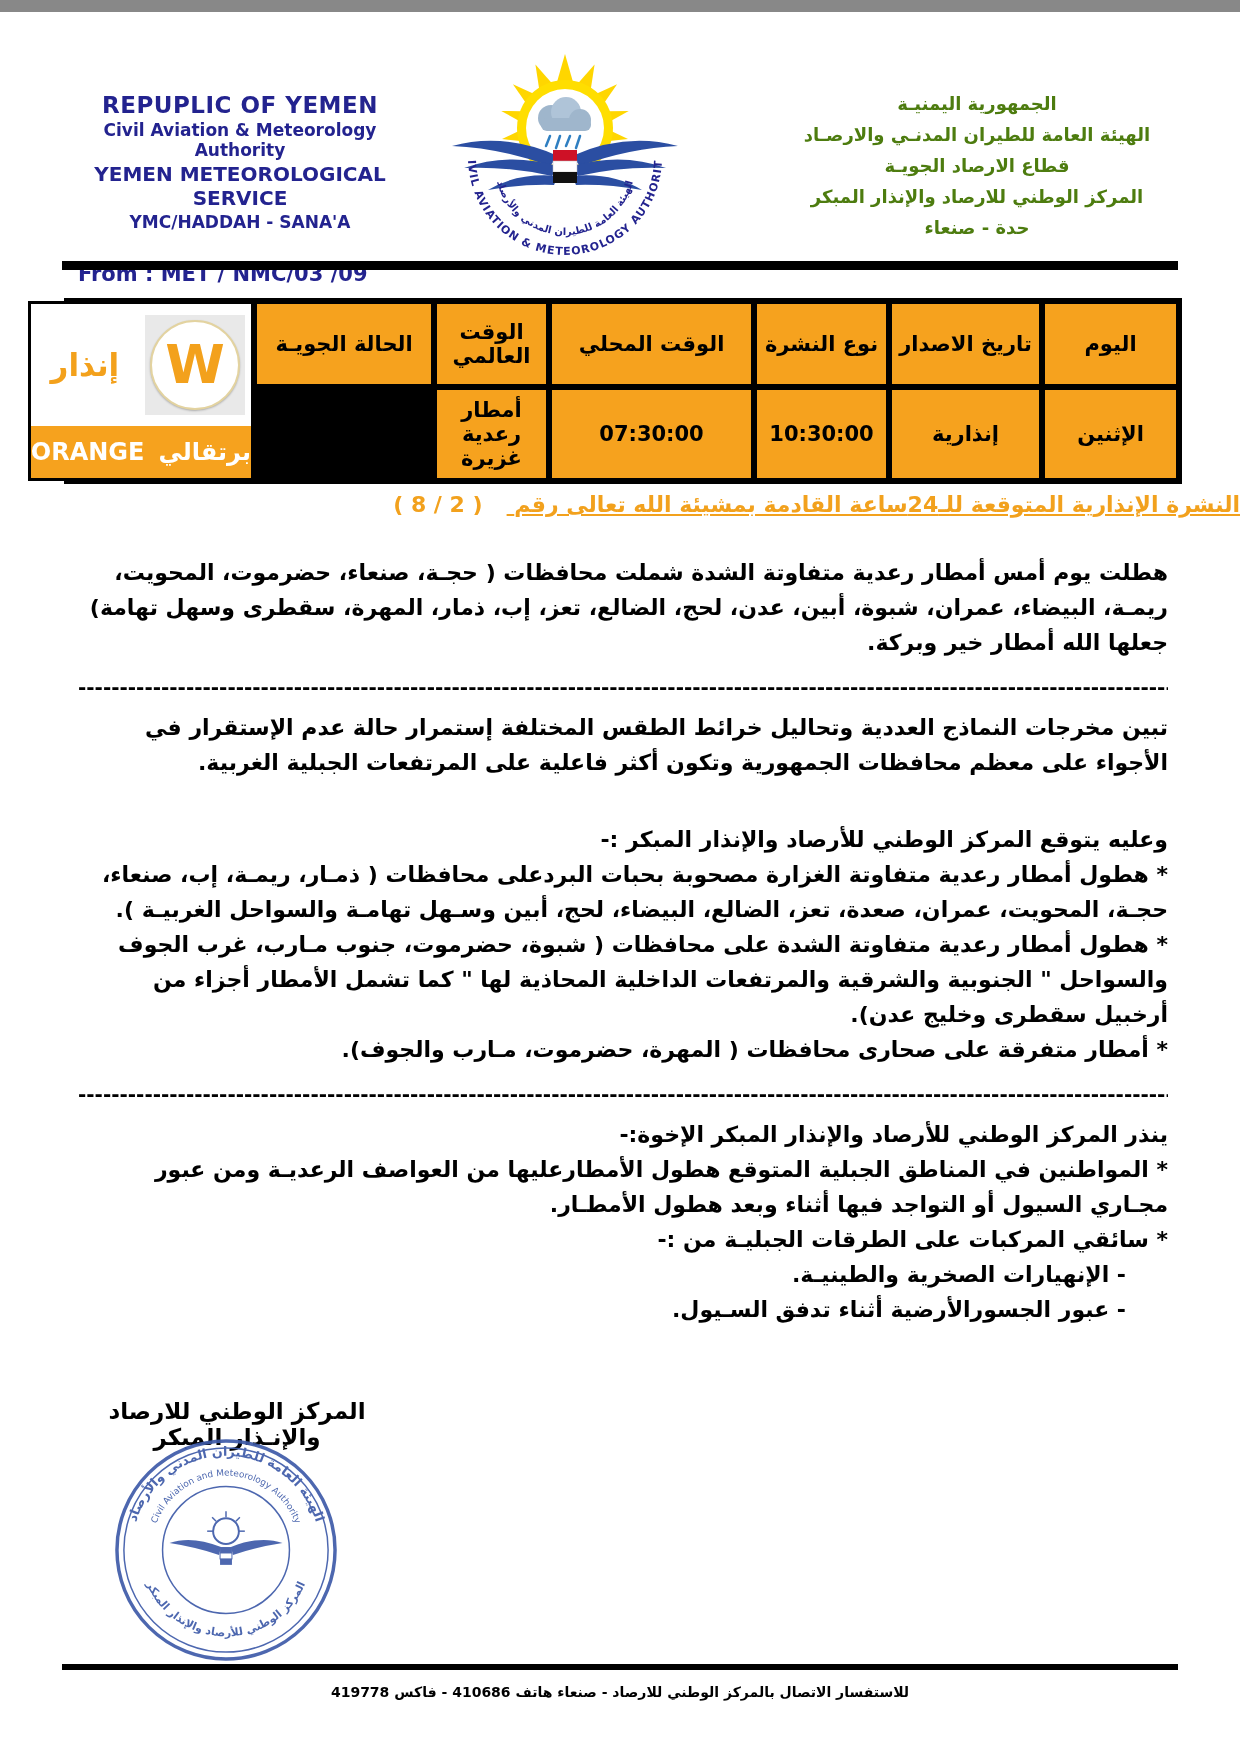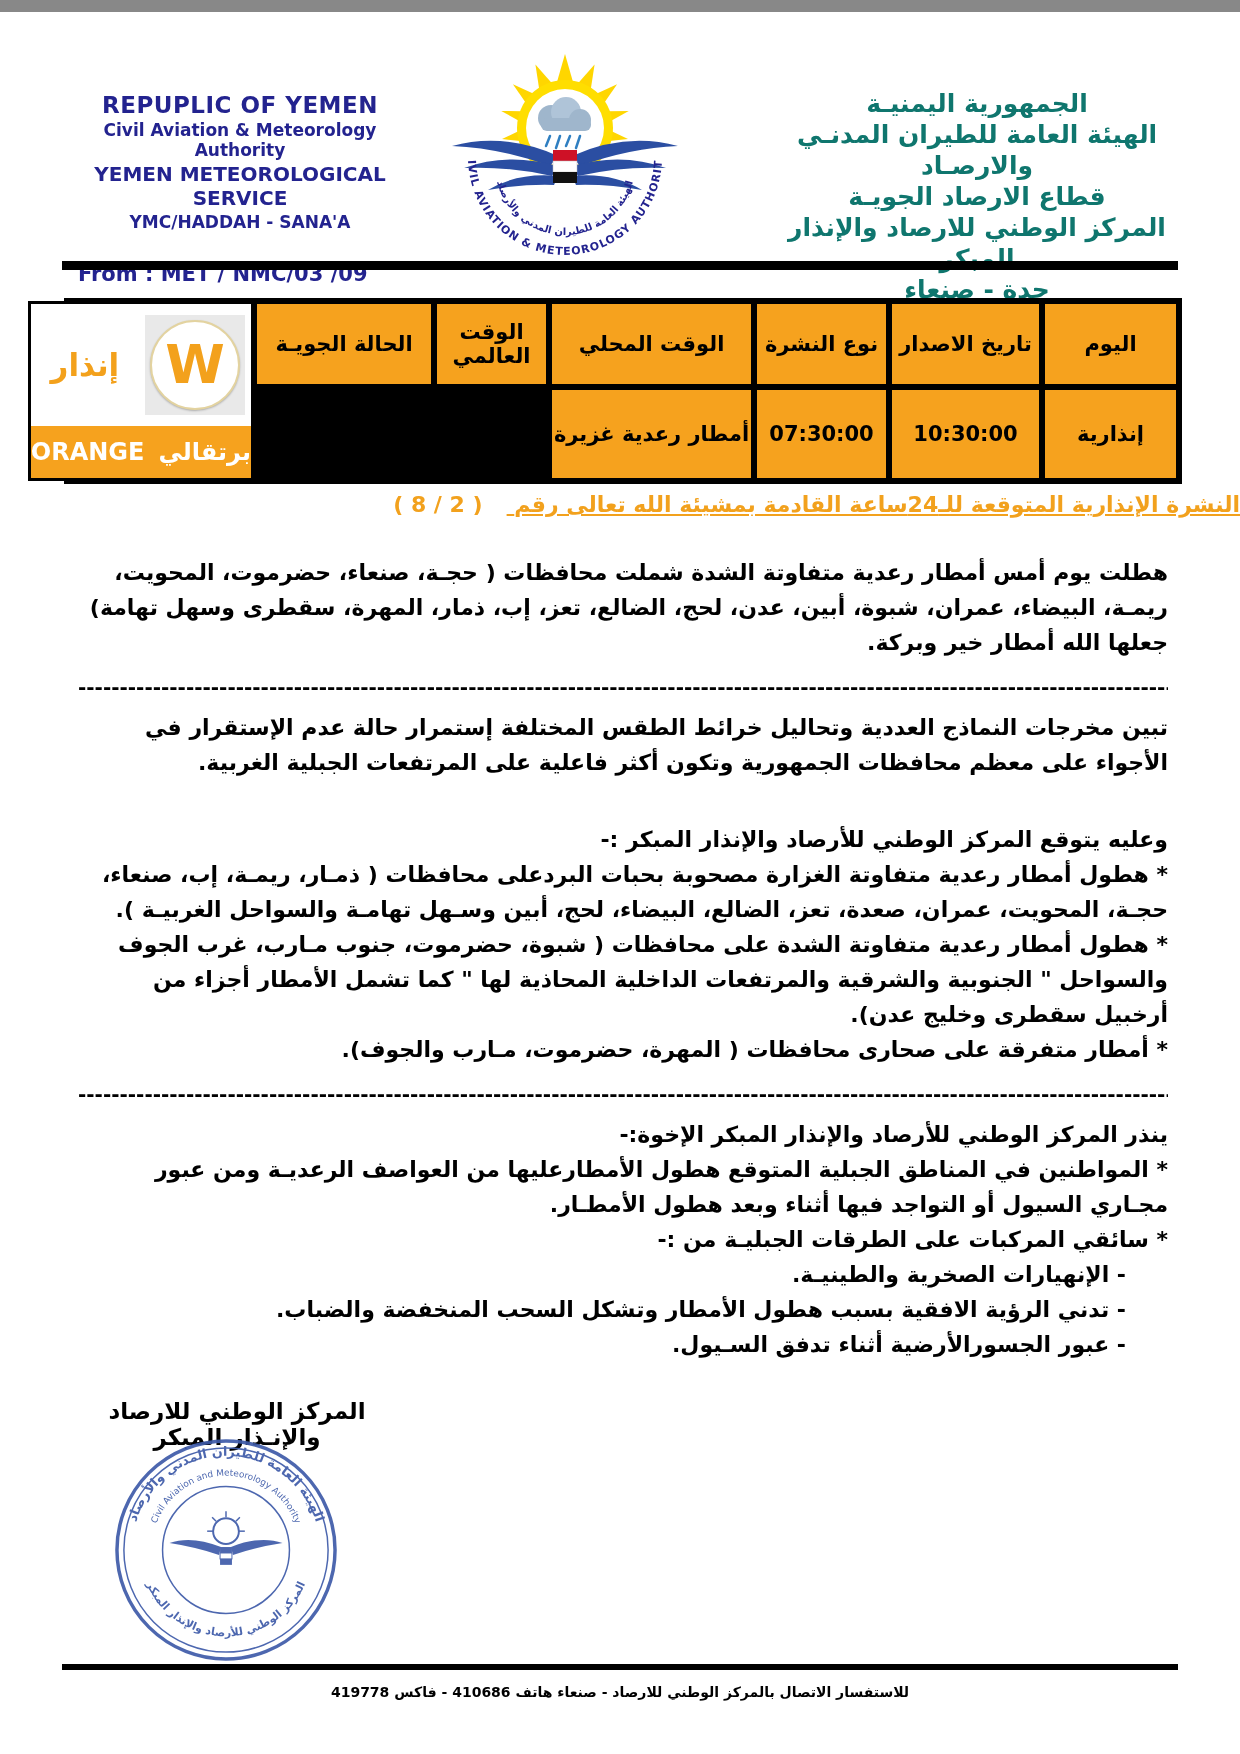--- a/index.html
+++ b/index.html
@@ -11,21 +11,21 @@
           color:#23238F;font-weight:bold;}
   .hdr-en .l1{font-size:23px;letter-spacing:.5px;}
   .hdr-en .l2{font-size:17px;margin-top:2px;}
   .hdr-en .l3{font-size:20px;margin-top:2px;}
   .hdr-en .l4{font-size:17px;margin-top:2px;}
   .hdr-en .from{margin-top:30px;text-align:left;font-size:21px;padding-left:18px;}
 
   .logo-wrap{position:absolute;left:438px;top:28px;width:254px;height:220px;}
 
   .hdr-ar{position:absolute;right:48px;top:76px;width:430px;text-align:center;
-          direction:rtl;color:#0f766e;font-weight:bold;font-size:25px;line-height:31px;}
+          direction:rtl;color:#4d7c0f;font-weight:bold;font-size:18px;line-height:31px;}
 
   .rule{position:absolute;left:62px;right:62px;height:9px;background:#000;}
   .rule.top{top:249px;}
   .rule.bottom{top:1652px;height:6px;}
 
   
   .wtable{position:absolute;left:64px;top:286px;width:1112px;direction:rtl;
           display:grid;grid-template-columns:137px 153px 135px 205px 115px 180px 1fr;
           grid-template-rows:86px 94px;background:#000;border:3px solid #000;}
   .wcell{background:#F6A21E;border:3px solid #000;display:flex;align-items:center;
@@ -183,20 +183,21 @@
       </div>
     </div>
 
     <div class="wcell">اليوم</div>
     <div class="wcell">تاريخ الاصدار</div>
     <div class="wcell">نوع النشرة</div>
     <div class="wcell">الوقت المحلي</div>
     <div class="wcell">الوقت العالمي</div>
     <div class="wcell">الحالة الجويـة</div>
 
+    <div class="wcell">الإثنين</div>
     <div class="wcell">إنذارية</div>
     <div class="wcell" dir="ltr">10:30:00</div>
     <div class="wcell" dir="ltr">07:30:00</div>
     <div class="wcell">أمطار رعدية غزيرة</div>
   </div>
 
   <div class="title-row">
     <span class="title-inner">
       <span>النشرة الإنذارية المتوقعة للـ24ساعة القادمة بمشيئة الله تعالى رقم</span>
       <span class="title-num">( 8 / 2 )</span>
@@ -214,21 +215,20 @@
     <p>* أمطار متفرقة على صحارى محافظات ( المهرة، حضرموت، مـارب والجوف).</p>
 
     <div class="divider">--------------------------------------------------------------------------------------------------------------------------------------</div>
 
     <p>ينذر المركز الوطني للأرصاد والإنذار المبكر الإخوة:-</p>
     <p>* المواطنين في المناطق الجبلية المتوقع هطول الأمطارعليها من العواصف الرعديـة ومن عبور مجـاري السيول أو التواجد فيها أثناء وبعد هطول الأمطـار.</p>
     <p>* سائقي المركبات على الطرقات الجبليـة من :-</p>
 
     <div class="hazards">
       <p>-  الإنهيارات الصخرية والطينيـة.</p>
-      <p>-  تدني الرؤية الافقية بسبب هطول الأمطار وتشكل السحب المنخفضة والضباب.</p>
       <p>-  عبور الجسورالأرضية أثناء تدفق السـيول.</p>
     </div>
   </div>
 
   <div class="signature">المركز الوطني للارصاد والإنـذار المبكر</div>
 
   <div class="stamp">
     <svg viewBox="0 0 230 230" width="228" height="228">
       <g stroke="#3E5BA9" fill="none">
         <circle cx="115" cy="115" r="110" stroke-width="3.5"></circle>

